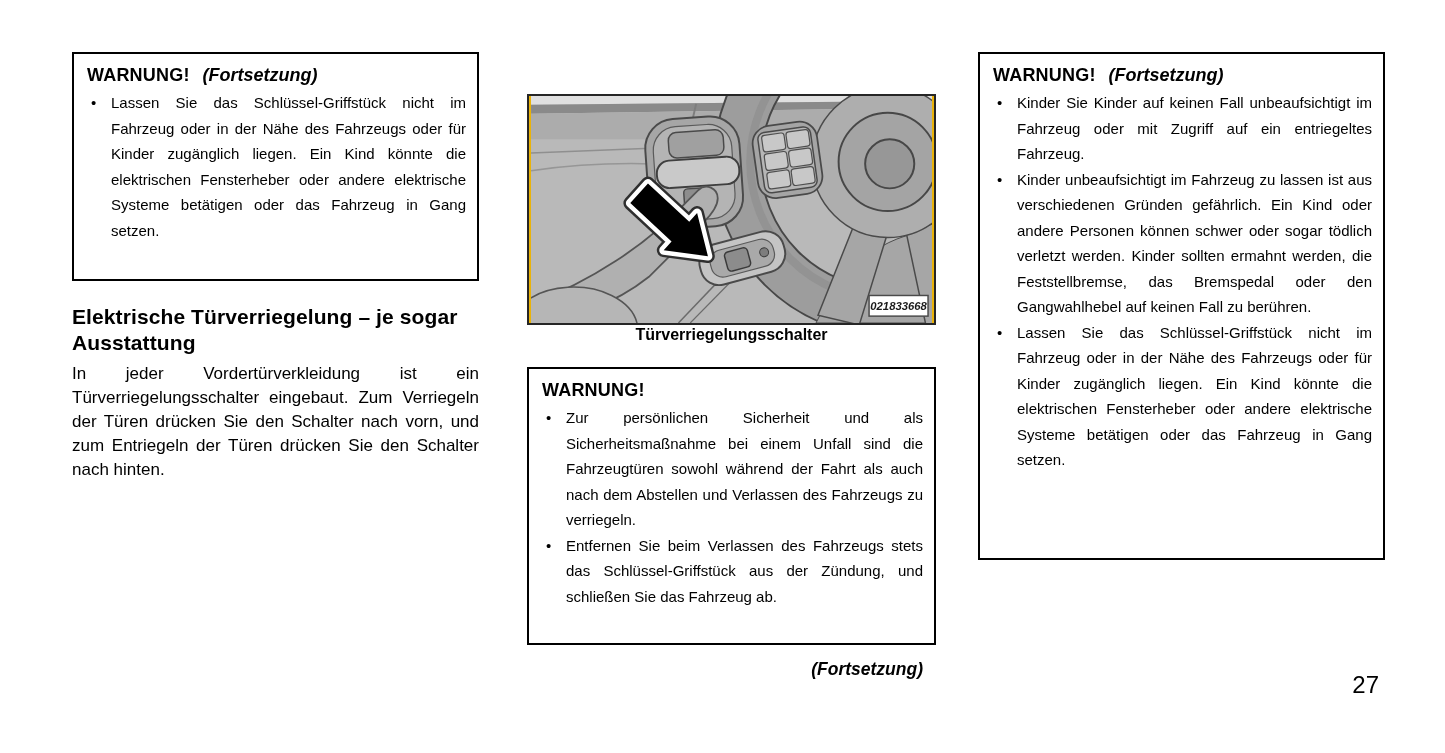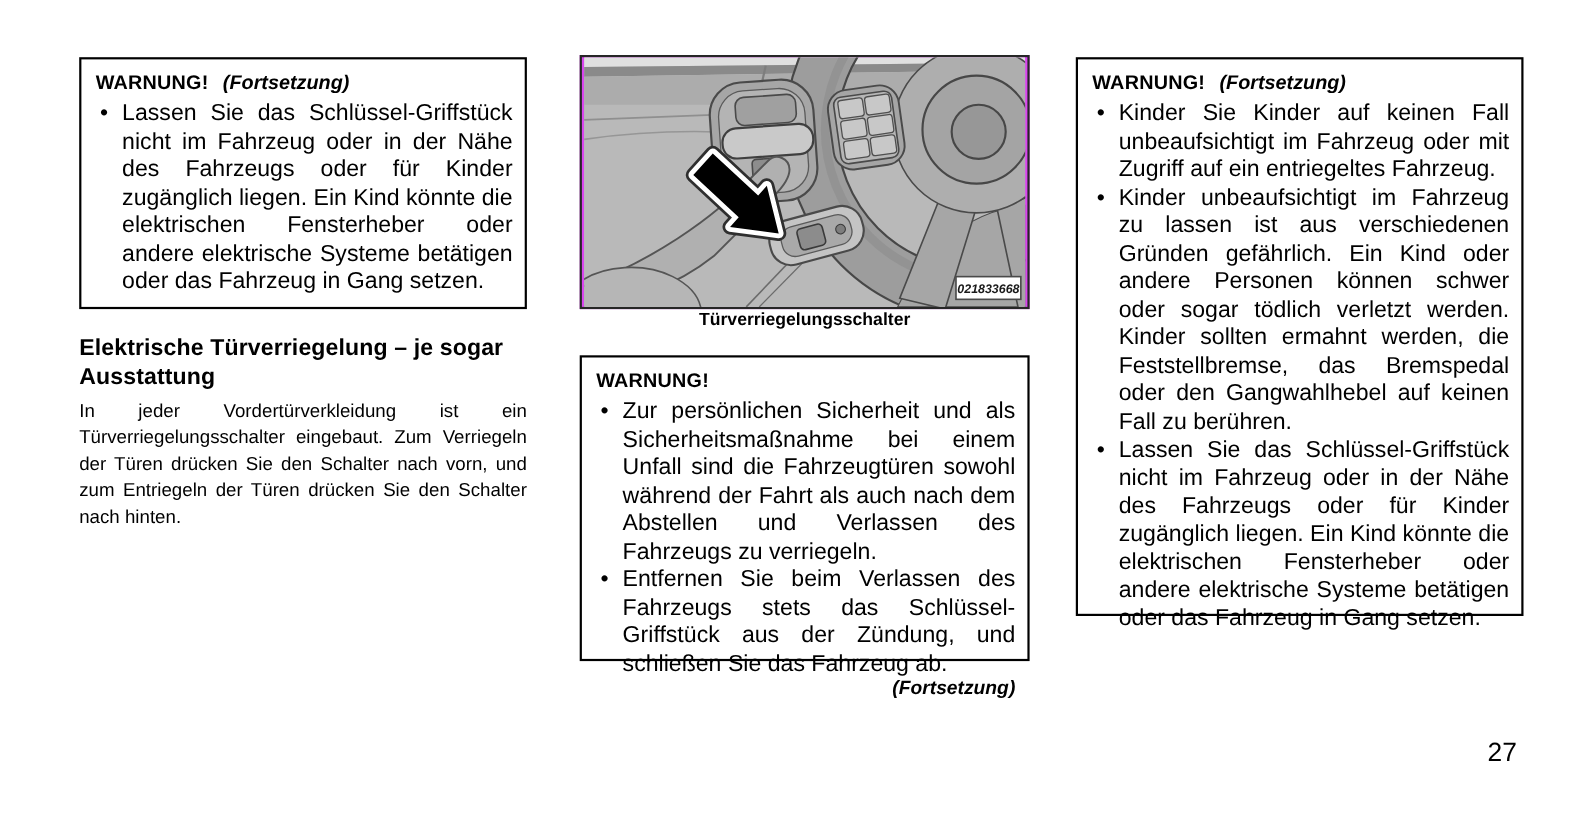--- a/index.html
+++ b/index.html
@@ -14,38 +14,39 @@
 
   .wbox{
     box-sizing:border-box;border:2.5px solid #000;background:#fff;
     padding:7px 11px 8px 12px;
   }
   .wbox-head{display:flex;gap:13px;align-items:baseline;margin:2px 0 3px 1px;}
   .wtitle{font-weight:bold;font-size:18px;line-height:24px;letter-spacing:.2px;}
   .wcont{font-weight:bold;font-style:italic;font-size:18px;line-height:24px;}
   .wbox ul{list-style:none;margin:3px 0 0 0;padding:0;}
   .wbox li{
-    position:relative;padding-left:25px;font-size:21px;line-height:25.5px;
+    position:relative;padding-left:25px;font-size:15px;line-height:25.5px;
     text-align:justify;
   }
   .wbox li::before{content:"\2022";position:absolute;left:5px;top:0;}
 
   .box-left{height:229px;}
   .box-mid{height:278px;margin-top:23px;}
   .box-right{height:508px;}
 
   .section-heading{
     font-size:21px;line-height:26px;font-weight:bold;margin:23px 0 6px 0;
     width:396px;letter-spacing:.1px;
   }
   .section-body{font-size:17px;line-height:24px;text-align:justify;margin:0;}
 
   .figure{
     box-sizing:border-box;width:409px;height:231px;border:2px solid #262626;
-    background:#d946ef;
+    background:#eab308;
+    margin-top:44px;
   }
   .figure svg{display:block;width:100%;height:100%;}
   .figure-caption{font-size:16px;font-weight:bold;text-align:center;margin-top:0;line-height:19px;}
   .cont-note{
     font-size:17.5px;font-weight:bold;font-style:italic;text-align:right;
     padding-right:13px;margin-top:13px;line-height:22px;
   }
   .page-number{position:absolute;right:66px;top:674px;font-size:24px;line-height:22px;}
 </style>
 </head>

